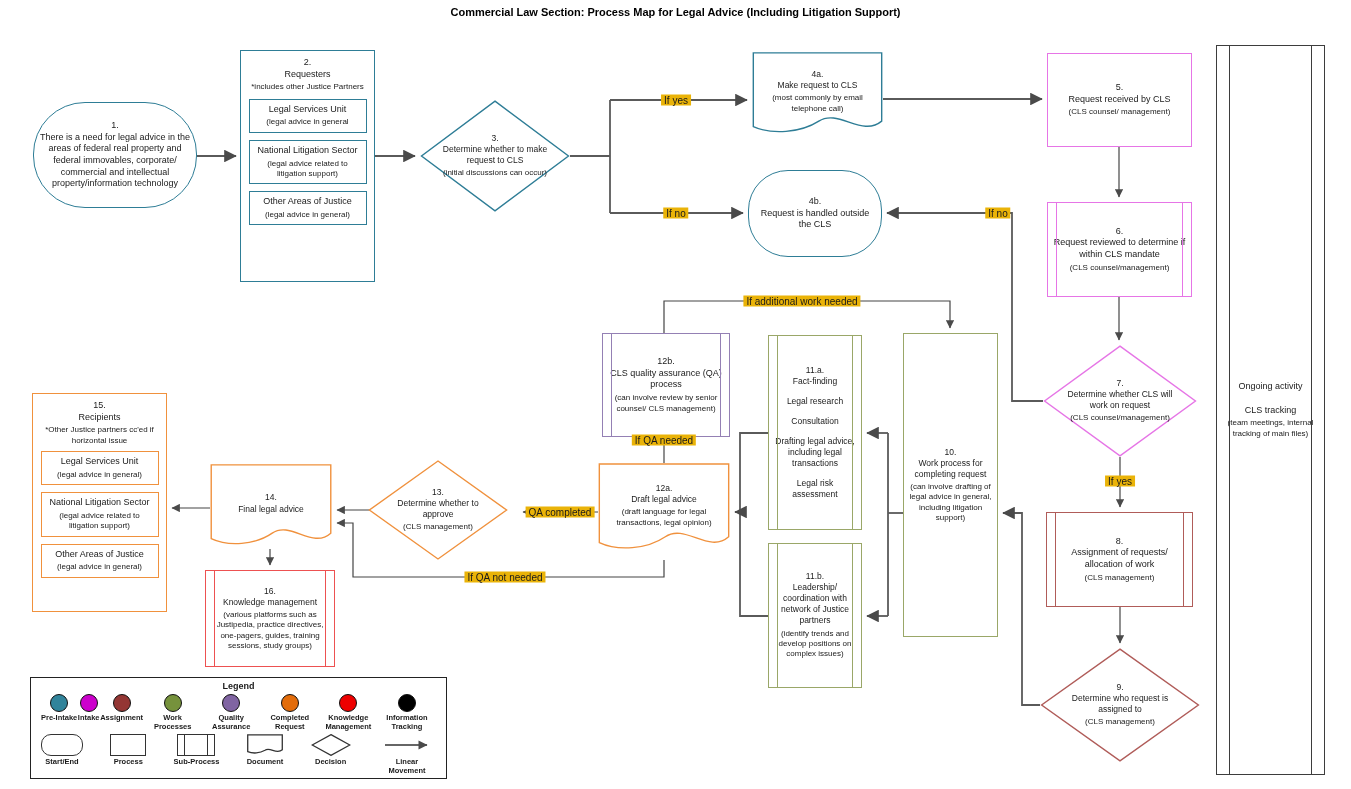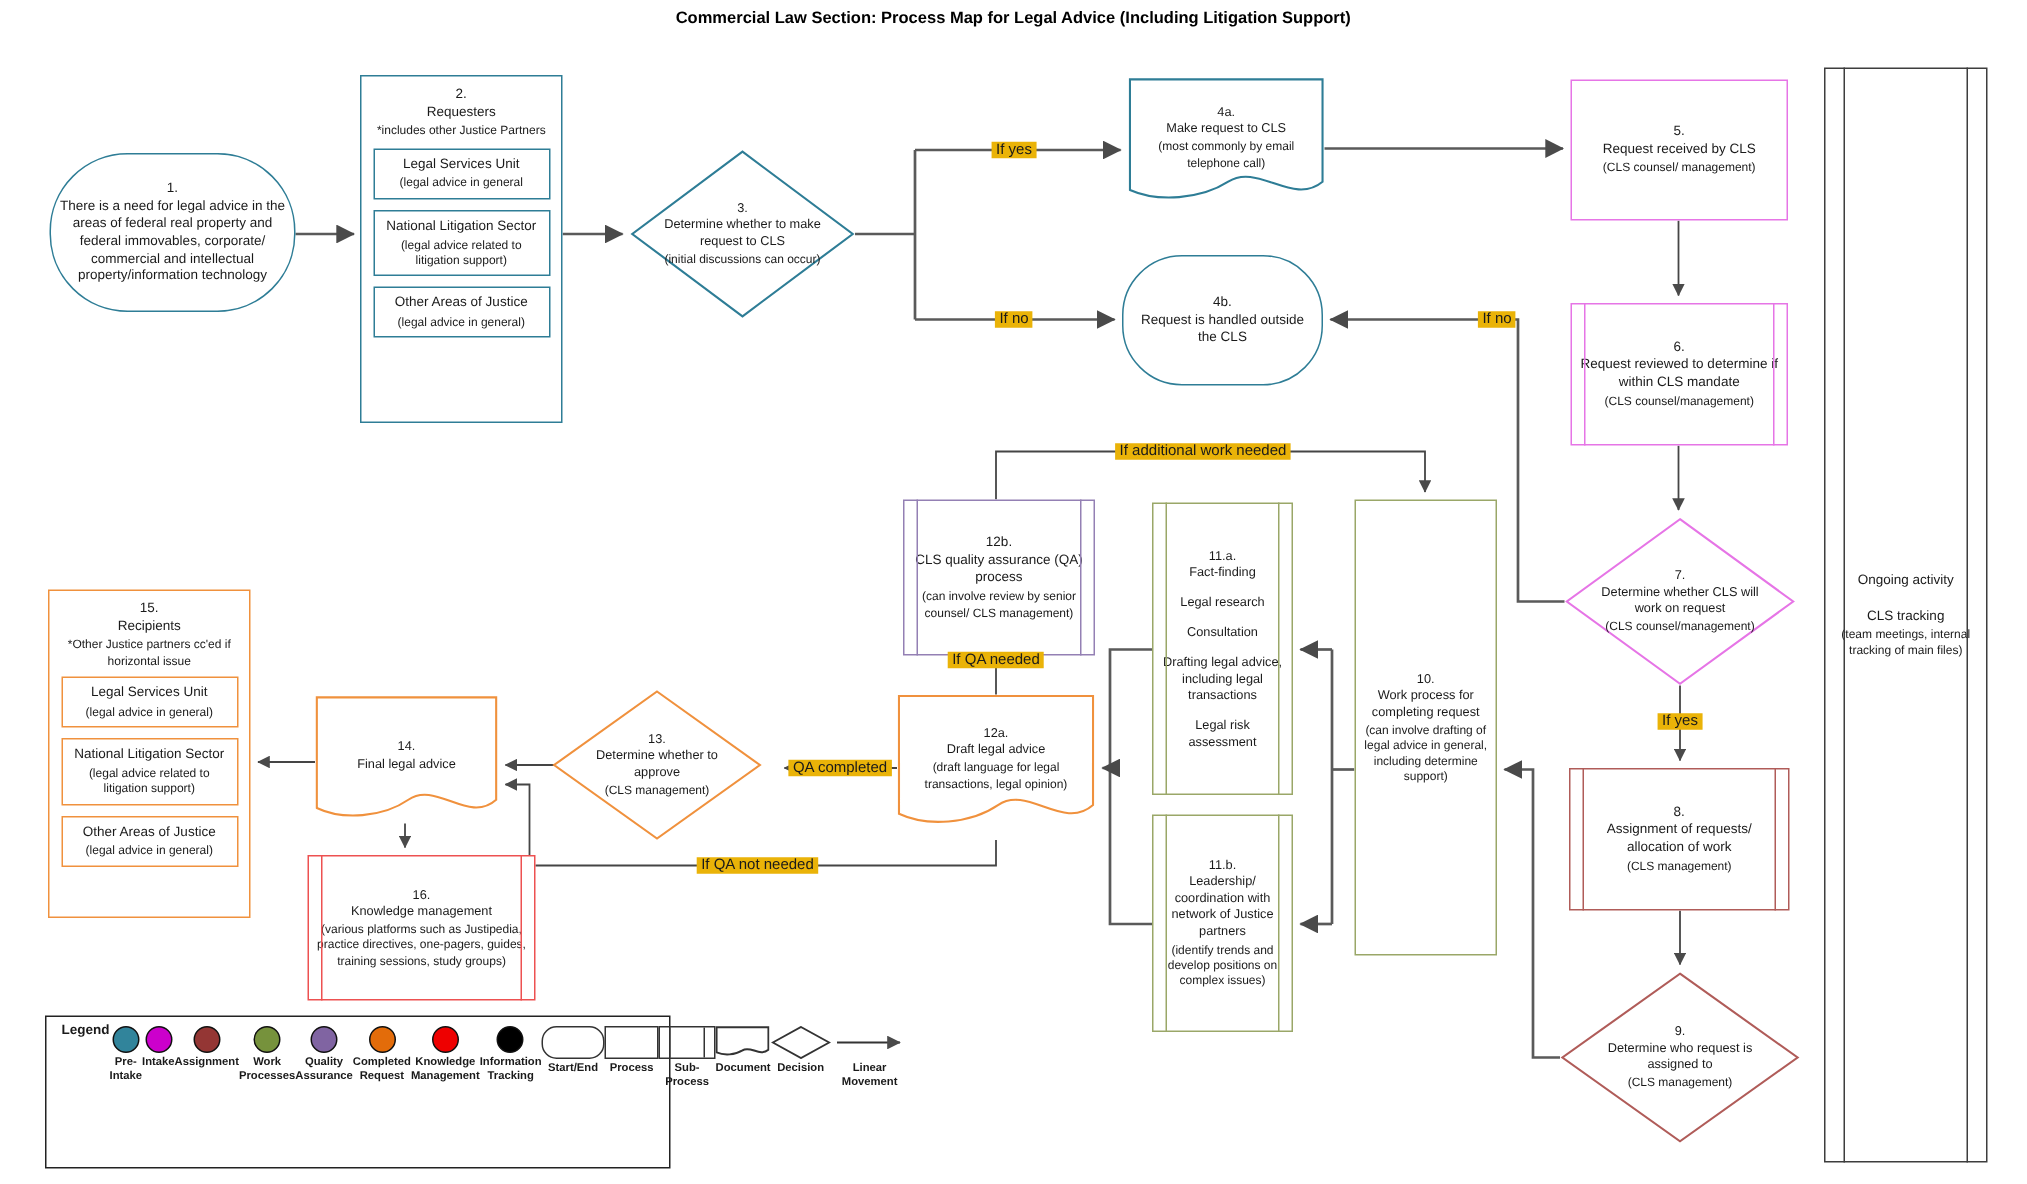--- a/index.html
+++ b/index.html
@@ -31,21 +31,21 @@
 
   .childbox{border:1.4px solid var(--c);margin:0 auto 7px;width:112px;padding:4px 2px;font-size:9px;background:#fff}
 
   .c-teal{--c:#2E7D96}.c-magenta{--c:#E675E6}.c-darkred{--c:#B05C59}.c-olive{--c:#9AA768}
   .c-purple{--c:#9480B4}.c-orange{--c:#F0913D}.c-red{--c:#ED5151}.c-dark{--c:#3d3d3d}
 
   .elabel{position:absolute;z-index:5;transform:translate(-50%,-50%);background:#eab308;padding:0 3px;
           font-size:10px;white-space:nowrap}
 
   .legend{position:absolute;left:30px;top:677px;width:417px;height:102px;border:1.6px solid #222;z-index:4;
-          box-sizing:border-box;padding:3px 10px 4px;display:flex;flex-direction:row;background:#fff}
+          box-sizing:border-box;padding:3px 10px 4px;display:flex;flex-direction:column;background:#fff}
   .legend-title{text-align:center;font-weight:bold;font-size:9px}
   .lrow{display:flex;justify-content:space-between;align-items:flex-start;flex:1;margin-top:3px}
   .litem{display:flex;flex-direction:column;align-items:center;gap:2px}
   .llabel{font-size:7.5px;font-weight:bold;text-align:center;line-height:1.15;max-width:58px}
   .glyph-pill{width:40px;height:20px;border:1.3px solid #333;border-radius:10px}
   .glyph-rect{width:34px;height:20px;border:1.3px solid #333}
   .glyph-sub{width:36px;height:20px;border:1.3px solid #333;position:relative}
   .glyph-sub::before,.glyph-sub::after{content:"";position:absolute;top:0;bottom:0;border-left:1.3px solid #333}
   .glyph-sub::before{left:6px}.glyph-sub::after{right:6px}
   .gsvg path,.gsvg polygon{fill:#fff;stroke:#333;stroke-width:1.3;vector-effect:non-scaling-stroke}
@@ -178,21 +178,21 @@
     <div class="dtext">
       <div>9.</div>
       <div>Determine who request is assigned to</div>
       <div class="sub">(CLS management)</div>
     </div>
   </div>
 
   <div class="node c-olive" style="left:903px;top:333px;width:95px;height:304px;font-size:8.5px">
     <div>10.</div>
     <div>Work process for completing request</div>
-    <div class="sub">(can involve drafting of legal advice in general, including determine support)</div>
+    <div class="sub">(can involve drafting of legal advice in general, including litigation support)</div>
   </div>
 
   <div class="node subproc c-olive" style="left:768px;top:335px;width:94px;height:195px;font-size:8.5px">
     <div>11.a.</div>
     <div class="gap">Fact-finding</div>
     <div class="gap">Legal research</div>
     <div class="gap">Consultation</div>
     <div class="gap">Drafting legal advice, including legal transactions</div>
     <div>Legal risk assessment</div>
   </div>
@@ -252,21 +252,21 @@
     <div class="childbox">
       <div>National Litigation Sector</div>
       <div class="sub">(legal advice related to litigation support)</div>
     </div>
     <div class="childbox">
       <div>Other Areas of Justice</div>
       <div class="sub">(legal advice in general)</div>
     </div>
   </div>
 
-  <div class="node subproc c-red" style="left:205px;top:570px;width:152px;height:97px;font-size:8.5px">
+  <div class="node subproc c-red" style="left:205px;top:570px;width:130px;height:97px;font-size:8.5px">
     <div>16.</div>
     <div>Knowledge management</div>
     <div class="sub">(various platforms such as Justipedia, practice directives, one-pagers, guides, training sessions, study groups)</div>
   </div>
 
   <div class="node subproc ongoing c-dark" style="left:1216px;top:45px;width:109px;height:730px">
     <div class="gap12">Ongoing activity</div>
     <div>CLS tracking</div>
     <div class="sub">(team meetings, internal tracking of main files)</div>
   </div>

